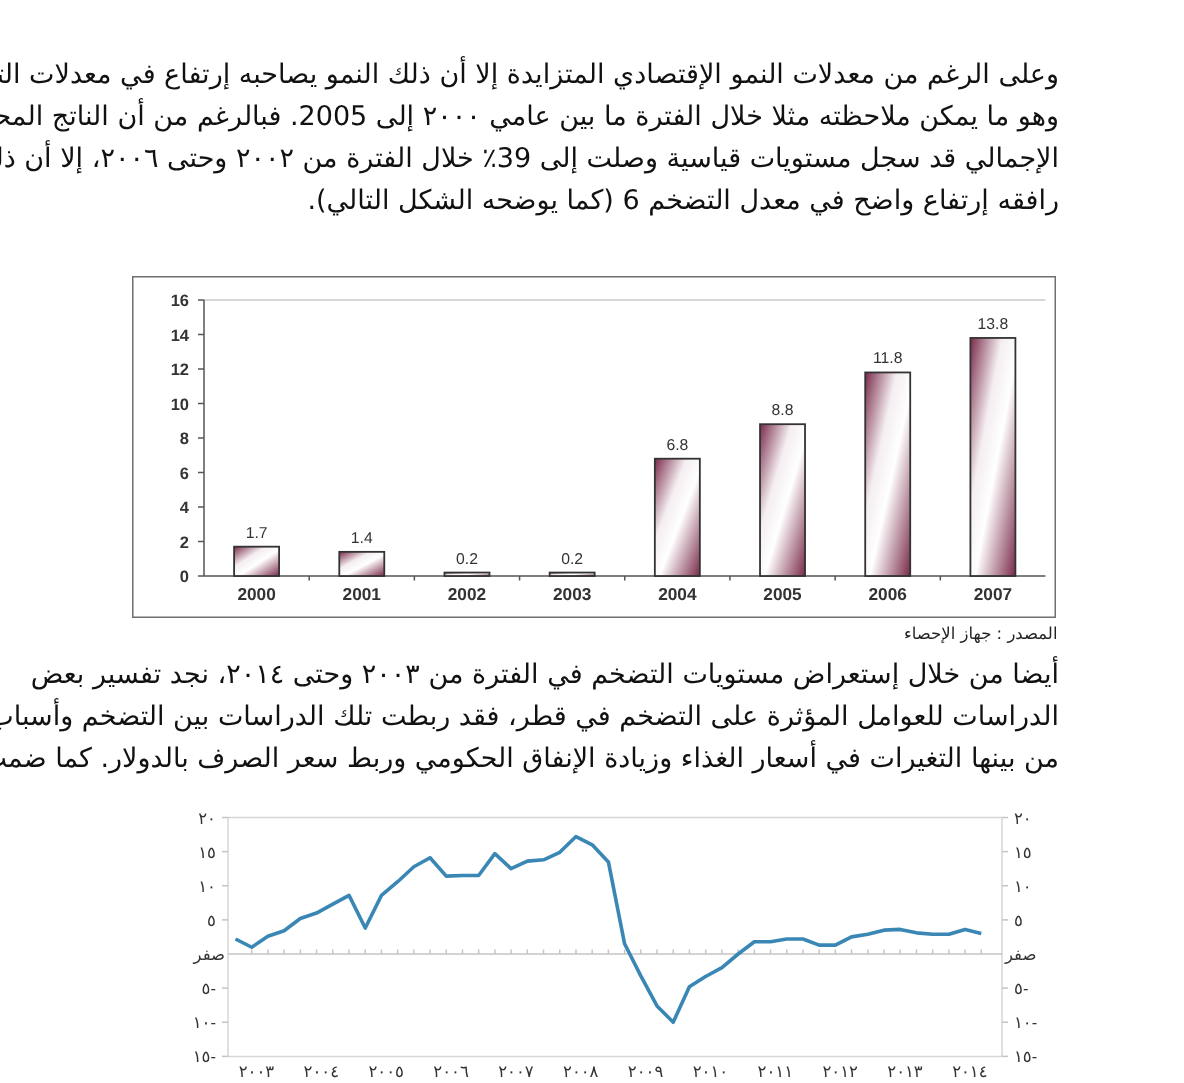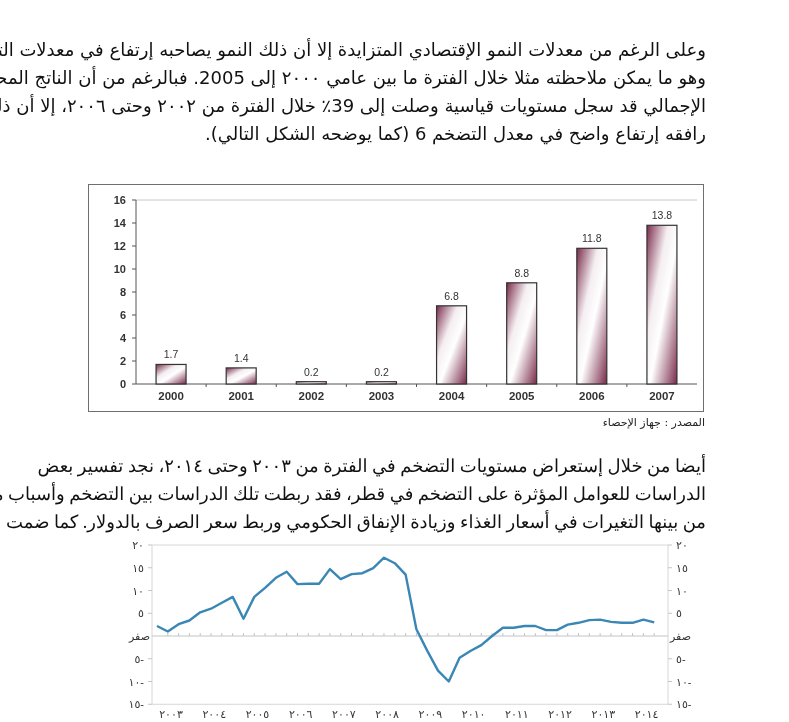--- a/index.html
+++ b/index.html
@@ -3,21 +3,21 @@
 <meta charset="utf-8">
 <style>
   html, body { margin:0; padding:0; background:#ffffff; }
   body { width:789px; height:722px; position:relative; overflow:hidden;
          font-family:"DejaVu Sans", sans-serif; color:#000; }
   .para { position:absolute; direction:rtl; text-align:justify; font-size:18px; color:#111;
           font-family:"DejaVu Sans", sans-serif; }
   .para .line { display:block; height:28px; line-height:28px; white-space:nowrap; text-align-last:justify; }
   .para .line.last { text-align-last:right; }
   #p1 { left:296px; top:36px; width:410px; }
-  #p2 { left:92px; top:452px; width:614px;font-family:Liberation Serif, serif; }
+  #p2 { left:92px; top:436px; width:614px; }
   #bar-frame { position:absolute; left:88px; top:184px; width:616px; height:228px;
                border:1.5px solid #6f6f6f; background:#fff; box-sizing:border-box; }
   #source { position:absolute; left:580px; top:416px; width:125px; direction:rtl; 
             font-size:11px; color:#222; }
   svg text { font-family:"Liberation Sans", sans-serif; }
   #line-wrap { position:absolute; left:90px; top:538px; width:620px; height:184px; }
 </style>
 </head>
 <body>
 

